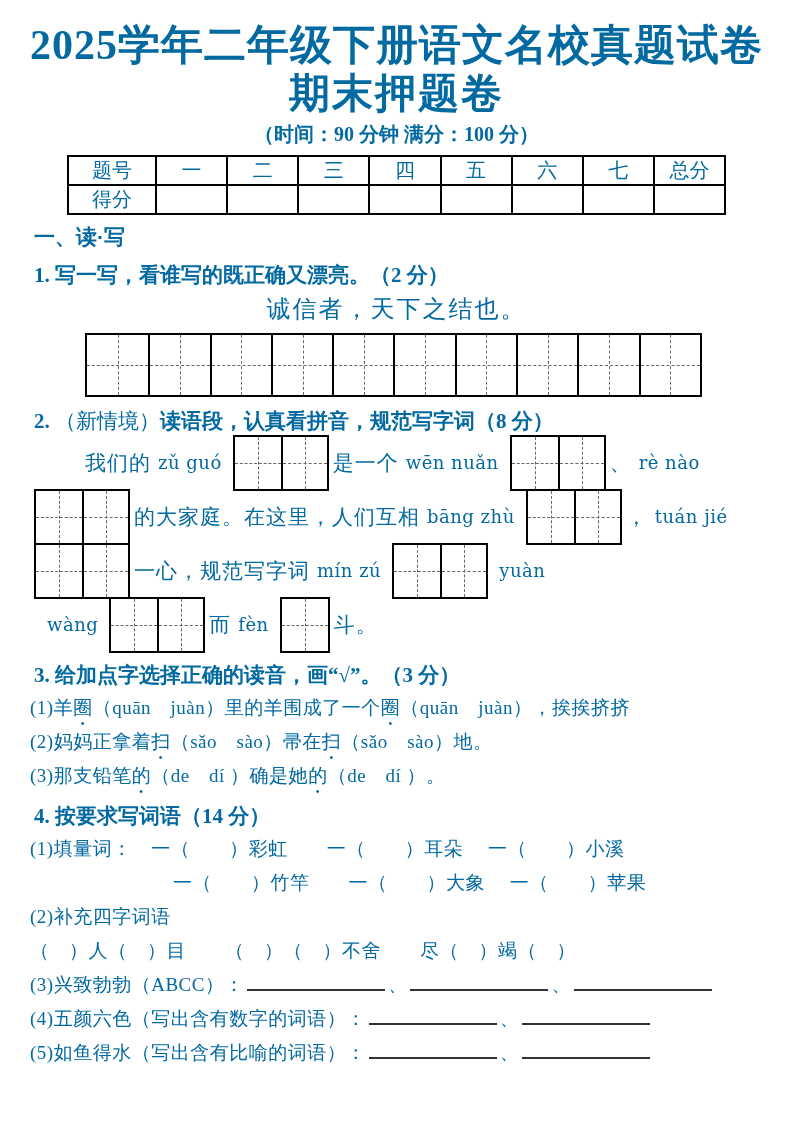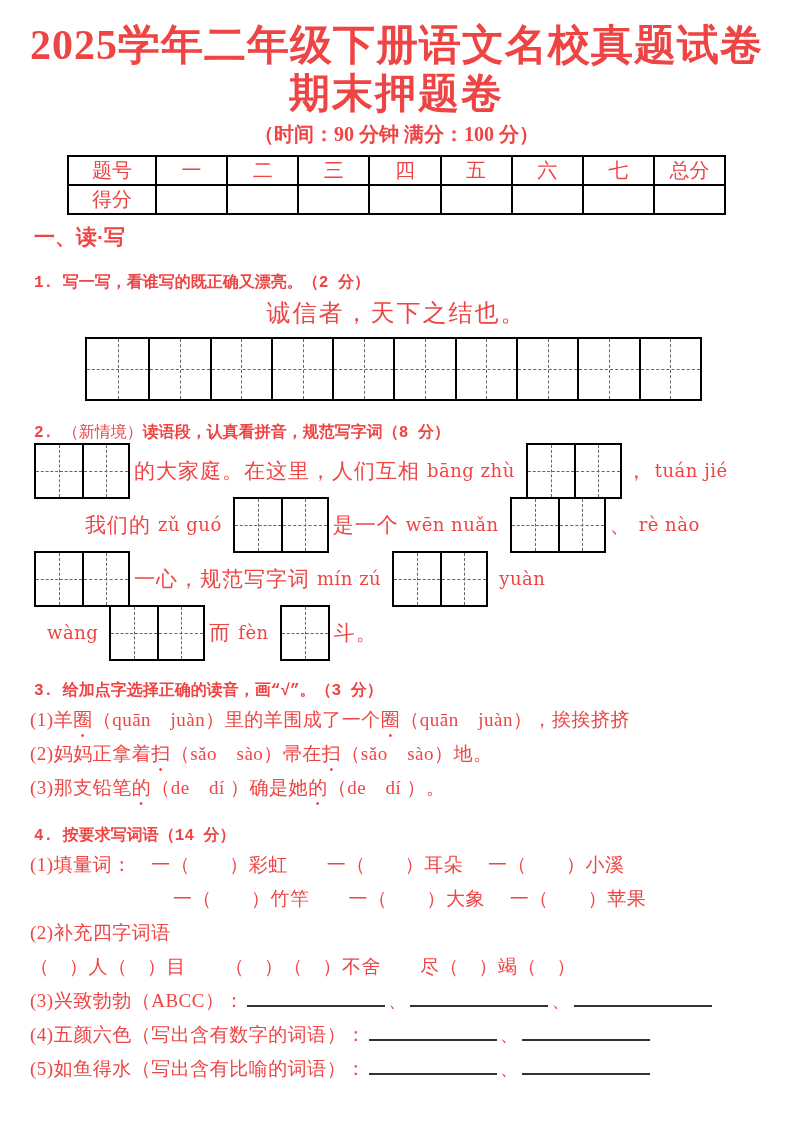--- a/index.html
+++ b/index.html
@@ -2,21 +2,21 @@
 <html><head>
 <meta charset="utf-8">
 <style>
   * { box-sizing: border-box; }
   html,body { margin:0; padding:0; background:#ffffff; }
   .page {
     position: relative;
     width: 793px; height: 1122px;
     margin: 0 auto;
     background: #ffffff;
-    color: #ef4444;
+    color: #0369a1;
     padding: 12px 30px 8px 30px;
     overflow: hidden;
     font-family: "Liberation Serif", "DejaVu Serif", serif;
   }
   
   .title1 {
     text-align: center; font-size: 42px; font-weight: bold;
     line-height: 1.2; letter-spacing: 1px; margin-top: 8px;
     font-family: "Liberation Serif", "DejaVu Serif", serif;
   }
@@ -36,22 +36,22 @@
   table.score td {
     border: 2px solid #000; height: 28px; padding: 0;
     text-align: center; font-size: 20px;
   }
   
   .sec-heading {
     font-family: "Liberation Sans", "DejaVu Sans", sans-serif;
     font-weight: bold; font-size: 21px; margin: 8px 0 2px 4px;
   }
   .q-heading {
-    font-family: Liberation Mono, monospace;
-    font-weight: bold; font-size: 16px; margin: 21px 0 2px 4px;
+    font-family: Liberation Serif, serif;
+    font-weight: bold; font-size: 21px; margin: 10px 0 2px 4px;
   }
   .q-heading .tagpart { font-weight: normal; }
   
   .copy-line { text-align: center; font-size: 24px; margin: 4px 0 8px 0; letter-spacing: 2px; }
   .wgrid {
     display: flex; margin-left: 55px; margin-bottom: 10px;
     border: 2px solid #000; width: 617px;
   }
   .wgrid-cell {
     width: 61.3px; height: 60px; position: relative;
@@ -161,22 +161,22 @@
       <div class="wgrid-cell"></div>
       <div class="wgrid-cell"></div>
       <div class="wgrid-cell"></div>
       <div class="wgrid-cell"></div>
       <div class="wgrid-cell"></div>
       <div class="wgrid-cell"></div>
       <div class="wgrid-cell"></div>
     </div>
 
   <div class="q-heading"><span>2. </span><span class="tagpart">（新情境）</span><span>读语段，认真看拼音，规范写字词（8 分）</span></div>
+  <div class="q2line ind55"><span class="cn">我们的</span><span class="py">zǔ guó</span><span class="wbox"><span class="wcell"></span><span class="wcell"></span></span><span class="cn">是一个</span><span class="py">wēn nuǎn</span><span class="wbox"><span class="wcell"></span><span class="wcell"></span></span><span class="cn">、</span><span class="py">rè nào</span></div>
   <div class="q2line"><span class="wbox"><span class="wcell"></span><span class="wcell"></span></span><span class="cn">的大家庭。在这里，人们互相</span><span class="py">bāng zhù</span><span class="wbox"><span class="wcell"></span><span class="wcell"></span></span><span class="cn">，</span><span class="py">tuán jié</span></div>
-  <div class="q2line ind55"><span class="cn">我们的</span><span class="py">zǔ guó</span><span class="wbox"><span class="wcell"></span><span class="wcell"></span></span><span class="cn">是一个</span><span class="py">wēn nuǎn</span><span class="wbox"><span class="wcell"></span><span class="wcell"></span></span><span class="cn">、</span><span class="py">rè nào</span></div>
   <div class="q2line"><span class="wbox"><span class="wcell"></span><span class="wcell"></span></span><span class="cn">一心，规范写字词</span><span class="py">mín zú</span><span class="wbox"><span class="wcell"></span><span class="wcell"></span></span><span class="py">yuàn</span></div>
   <div class="q2line ind10"><span class="py">wàng</span><span class="wbox"><span class="wcell"></span><span class="wcell"></span></span><span class="cn">而</span><span class="py">fèn</span><span class="wbox"><span class="wcell"></span></span><span class="cn">斗。</span></div>
 
   <div class="q-heading">3. 给加点字选择正确的读音，画“√”。（3 分）</div>
   <div class="item-line"><span class="cn">(1)羊</span><span class="cn dotchar">圈</span><span class="cn">（quān　juàn）里的羊围成了一个</span><span class="cn dotchar">圈</span><span class="cn">（quān　juàn），挨挨挤挤</span></div>
   <div class="item-line"><span class="cn">(2)妈妈正拿着</span><span class="cn dotchar">扫</span><span class="cn">（sǎo　sào）帚在</span><span class="cn dotchar">扫</span><span class="cn">（sǎo　sào）地。</span></div>
   <div class="item-line"><span class="cn">(3)那支铅笔</span><span class="cn dotchar">的</span><span class="cn">（de　dí ）确是她</span><span class="cn dotchar">的</span><span class="cn">（de　dí ）。</span></div>
 
   <div class="q-heading">4. 按要求写词语（14 分）</div>
   <div class="item-line">(1)填量词：　一（　　）彩虹　　一（　　）耳朵　 一（　　）小溪</div>

